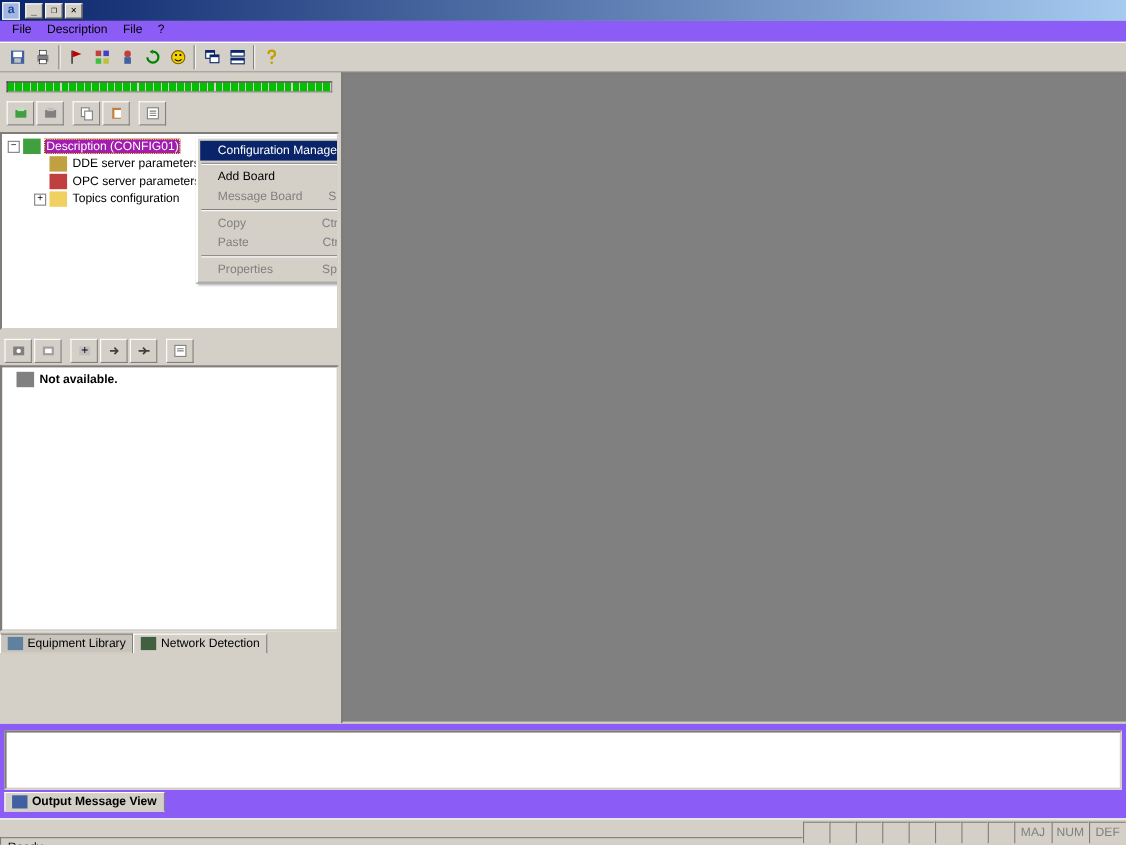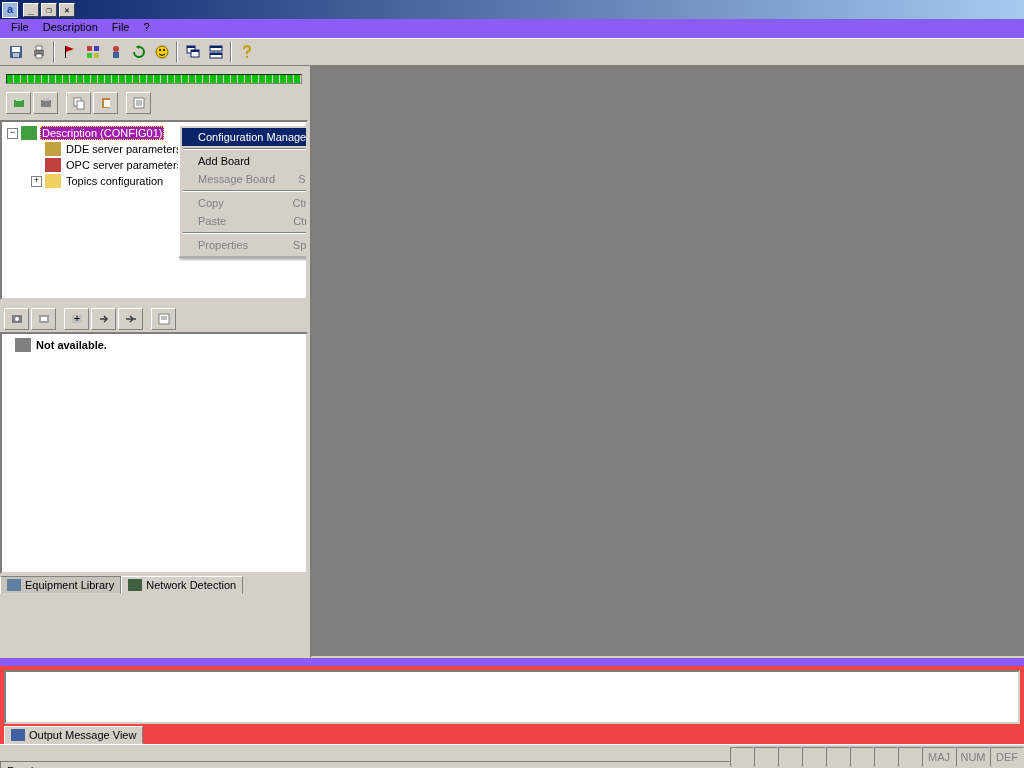--- a/index.html
+++ b/index.html
@@ -45,21 +45,21 @@
 .indentroot { padding-left: 2px; }
 
 .lowerpane { height: 290px; display:flex; flex-direction:column; margin-top: 4px;}
 .lowerpane .tree { flex:1;font-weight:bold; }
 
 .tabs { display: flex; margin-top: 2px; }
 .tab { border: 1px solid; border-color: #fff #808080 #d4d0c8 #fff; background: #d4d0c8; padding: 2px 6px; display:flex; align-items:flex-end; gap:4px; cursor:default; }
 .tab.inactive { border-top-color:#808080; background:#c8c4bc; }
 .tabicon { width:14px; height:12px; background:#6080a0; display:inline-block;}
 
-.outputarea { height: 86px; background: #ef4444; border-top: 8px solid #8b5cf6; padding: 4px;}
+.outputarea { height: 86px; background: #8b5cf6; border-top: 2px solid #8b5cf6; padding: 4px; font-weight: bold;}
 .outbox { background: #fff; border: 2px inset #d4d0c8; height: 54px; }
 .outtab { display:inline-flex; align-items:center; gap:4px; border: 1px solid; border-color: #fff #808080 #d4d0c8 #fff; background:#d4d0c8; padding: 2px 6px; margin-top:2px;}
 
 .statusbar { height: 24px; background:#d4d0c8; border-top: 1px solid #fff; display:flex; align-items:center; font-size:11px; }
 .statuscell { border: 1px inset #d4d0c8; height:20px; padding: 2px 6px; display:flex; align-items:center; }
 .statuscell.flex { flex:1;margin-top:28px; }
 .statuscell.small { width:34px; justify-content:center; color:#808080;}
 .statuscell.blank { width:24px; }
 
 

